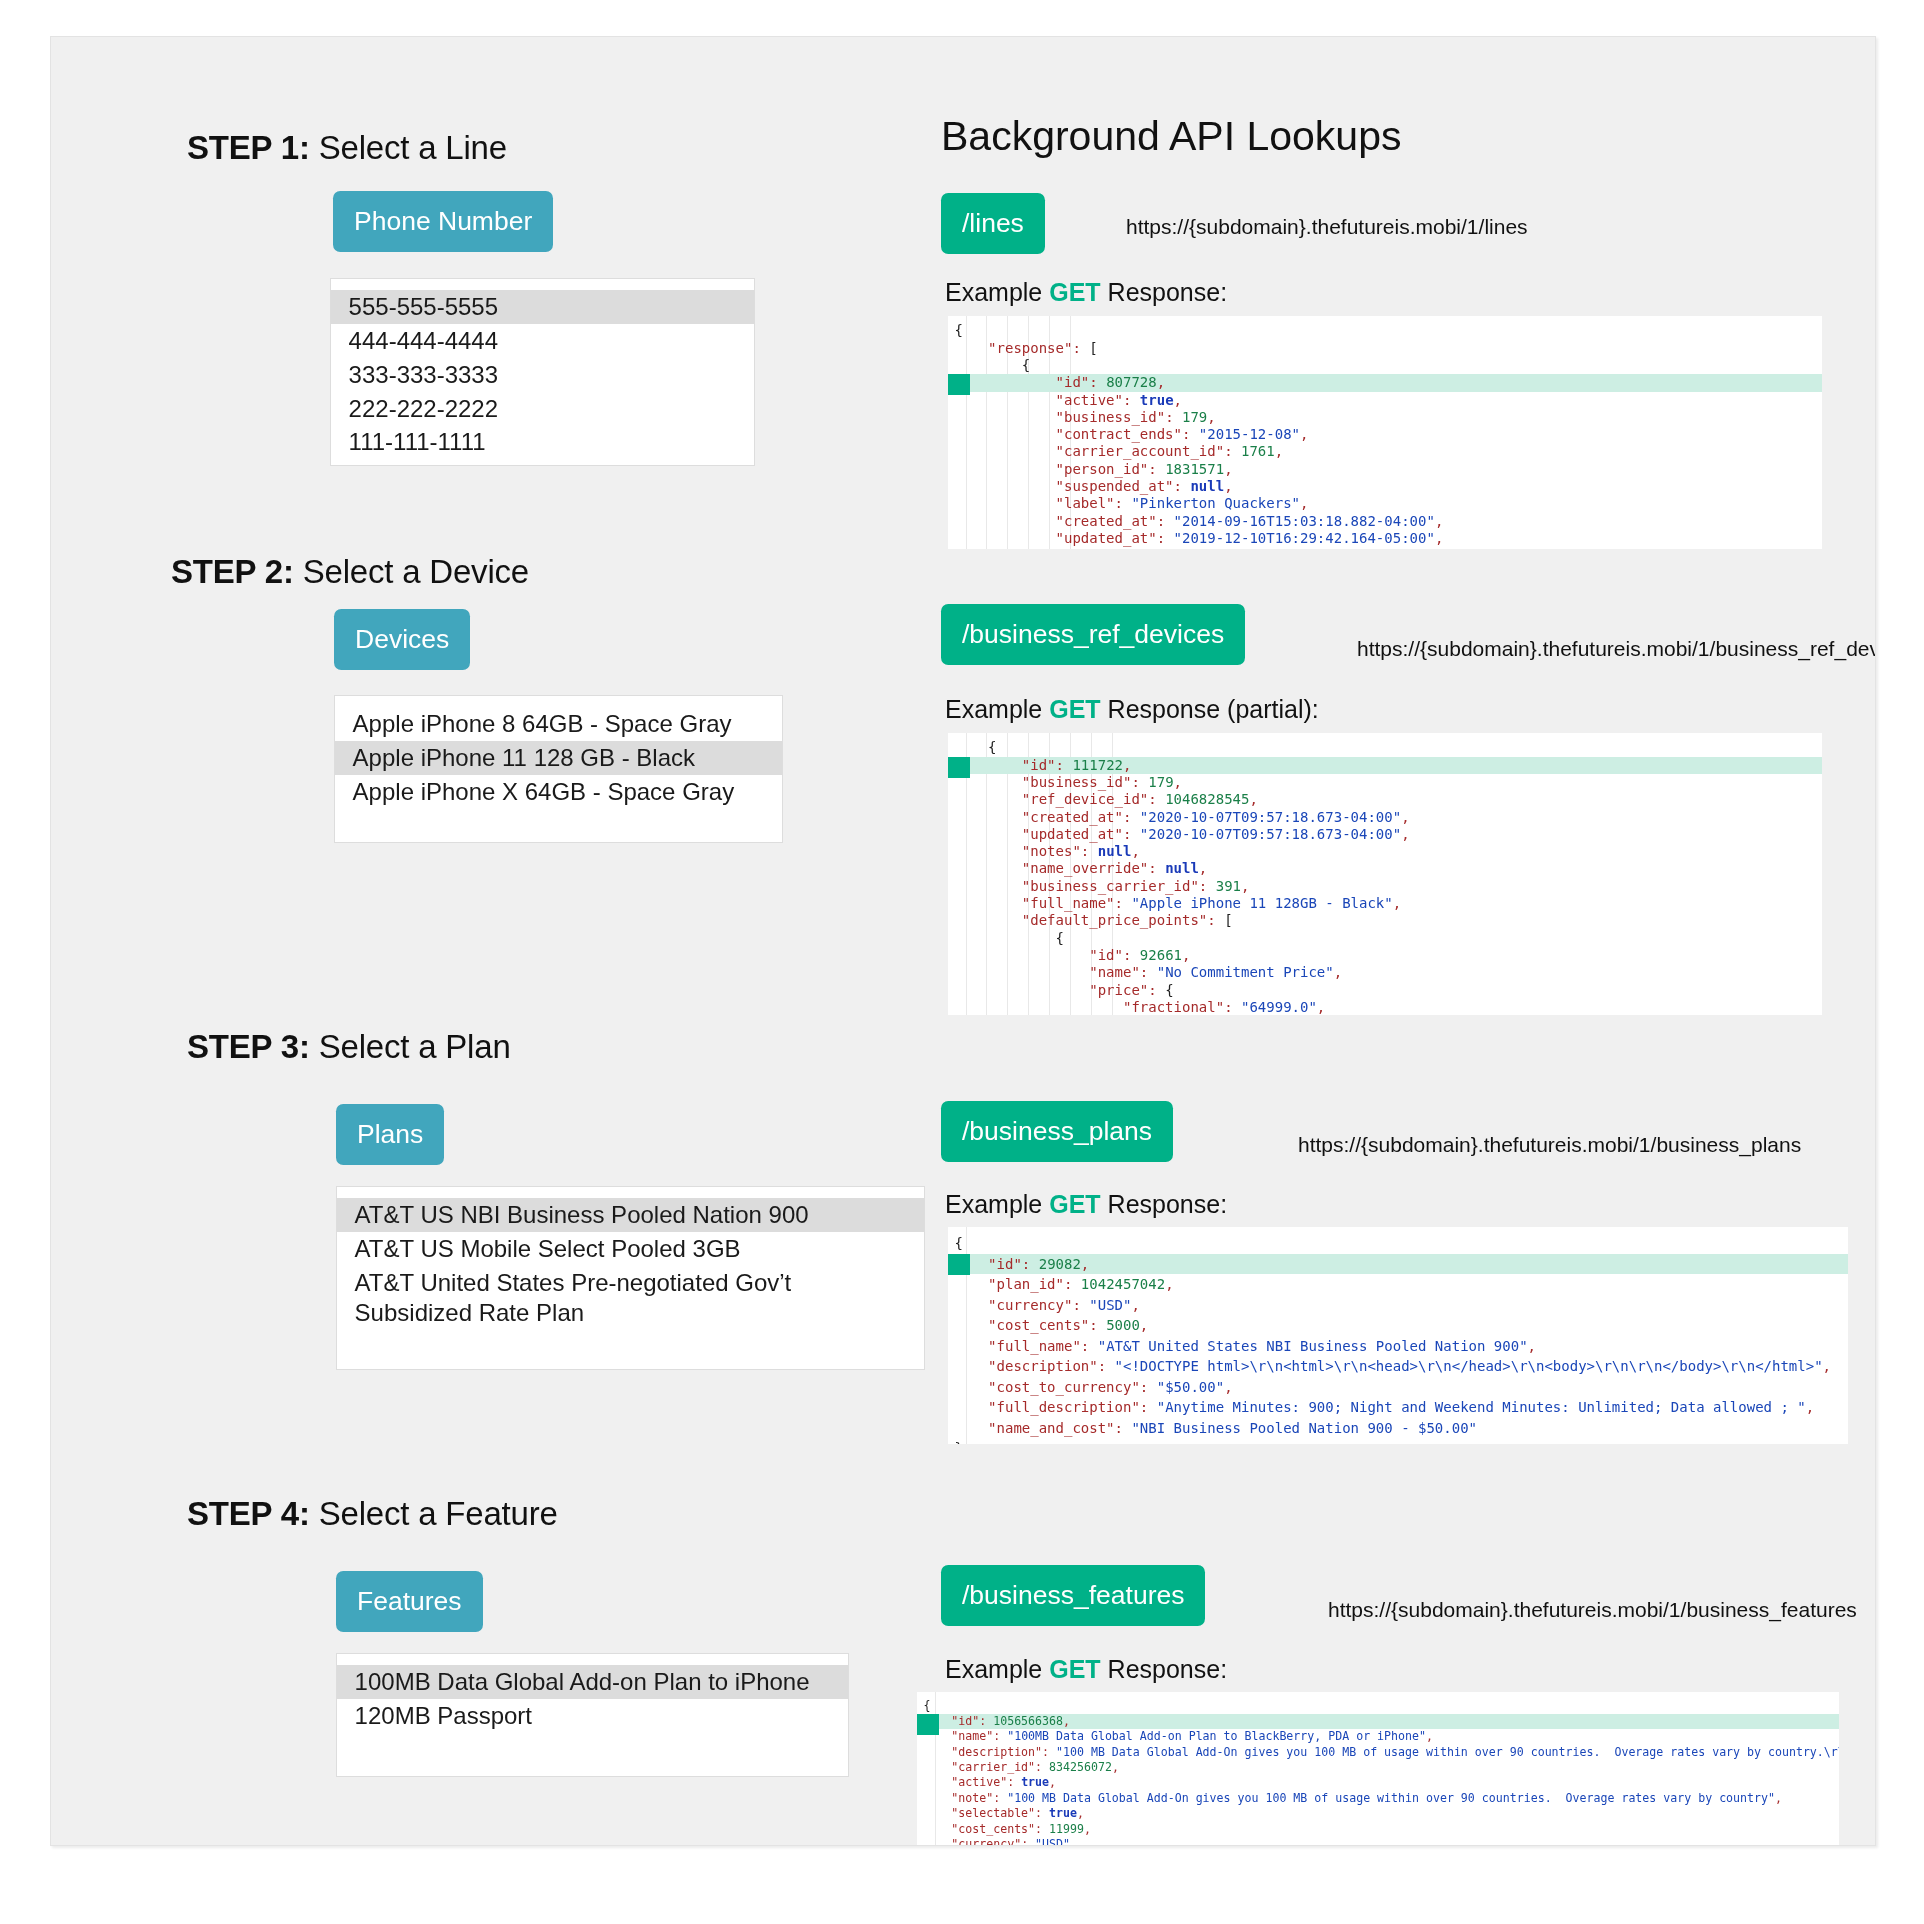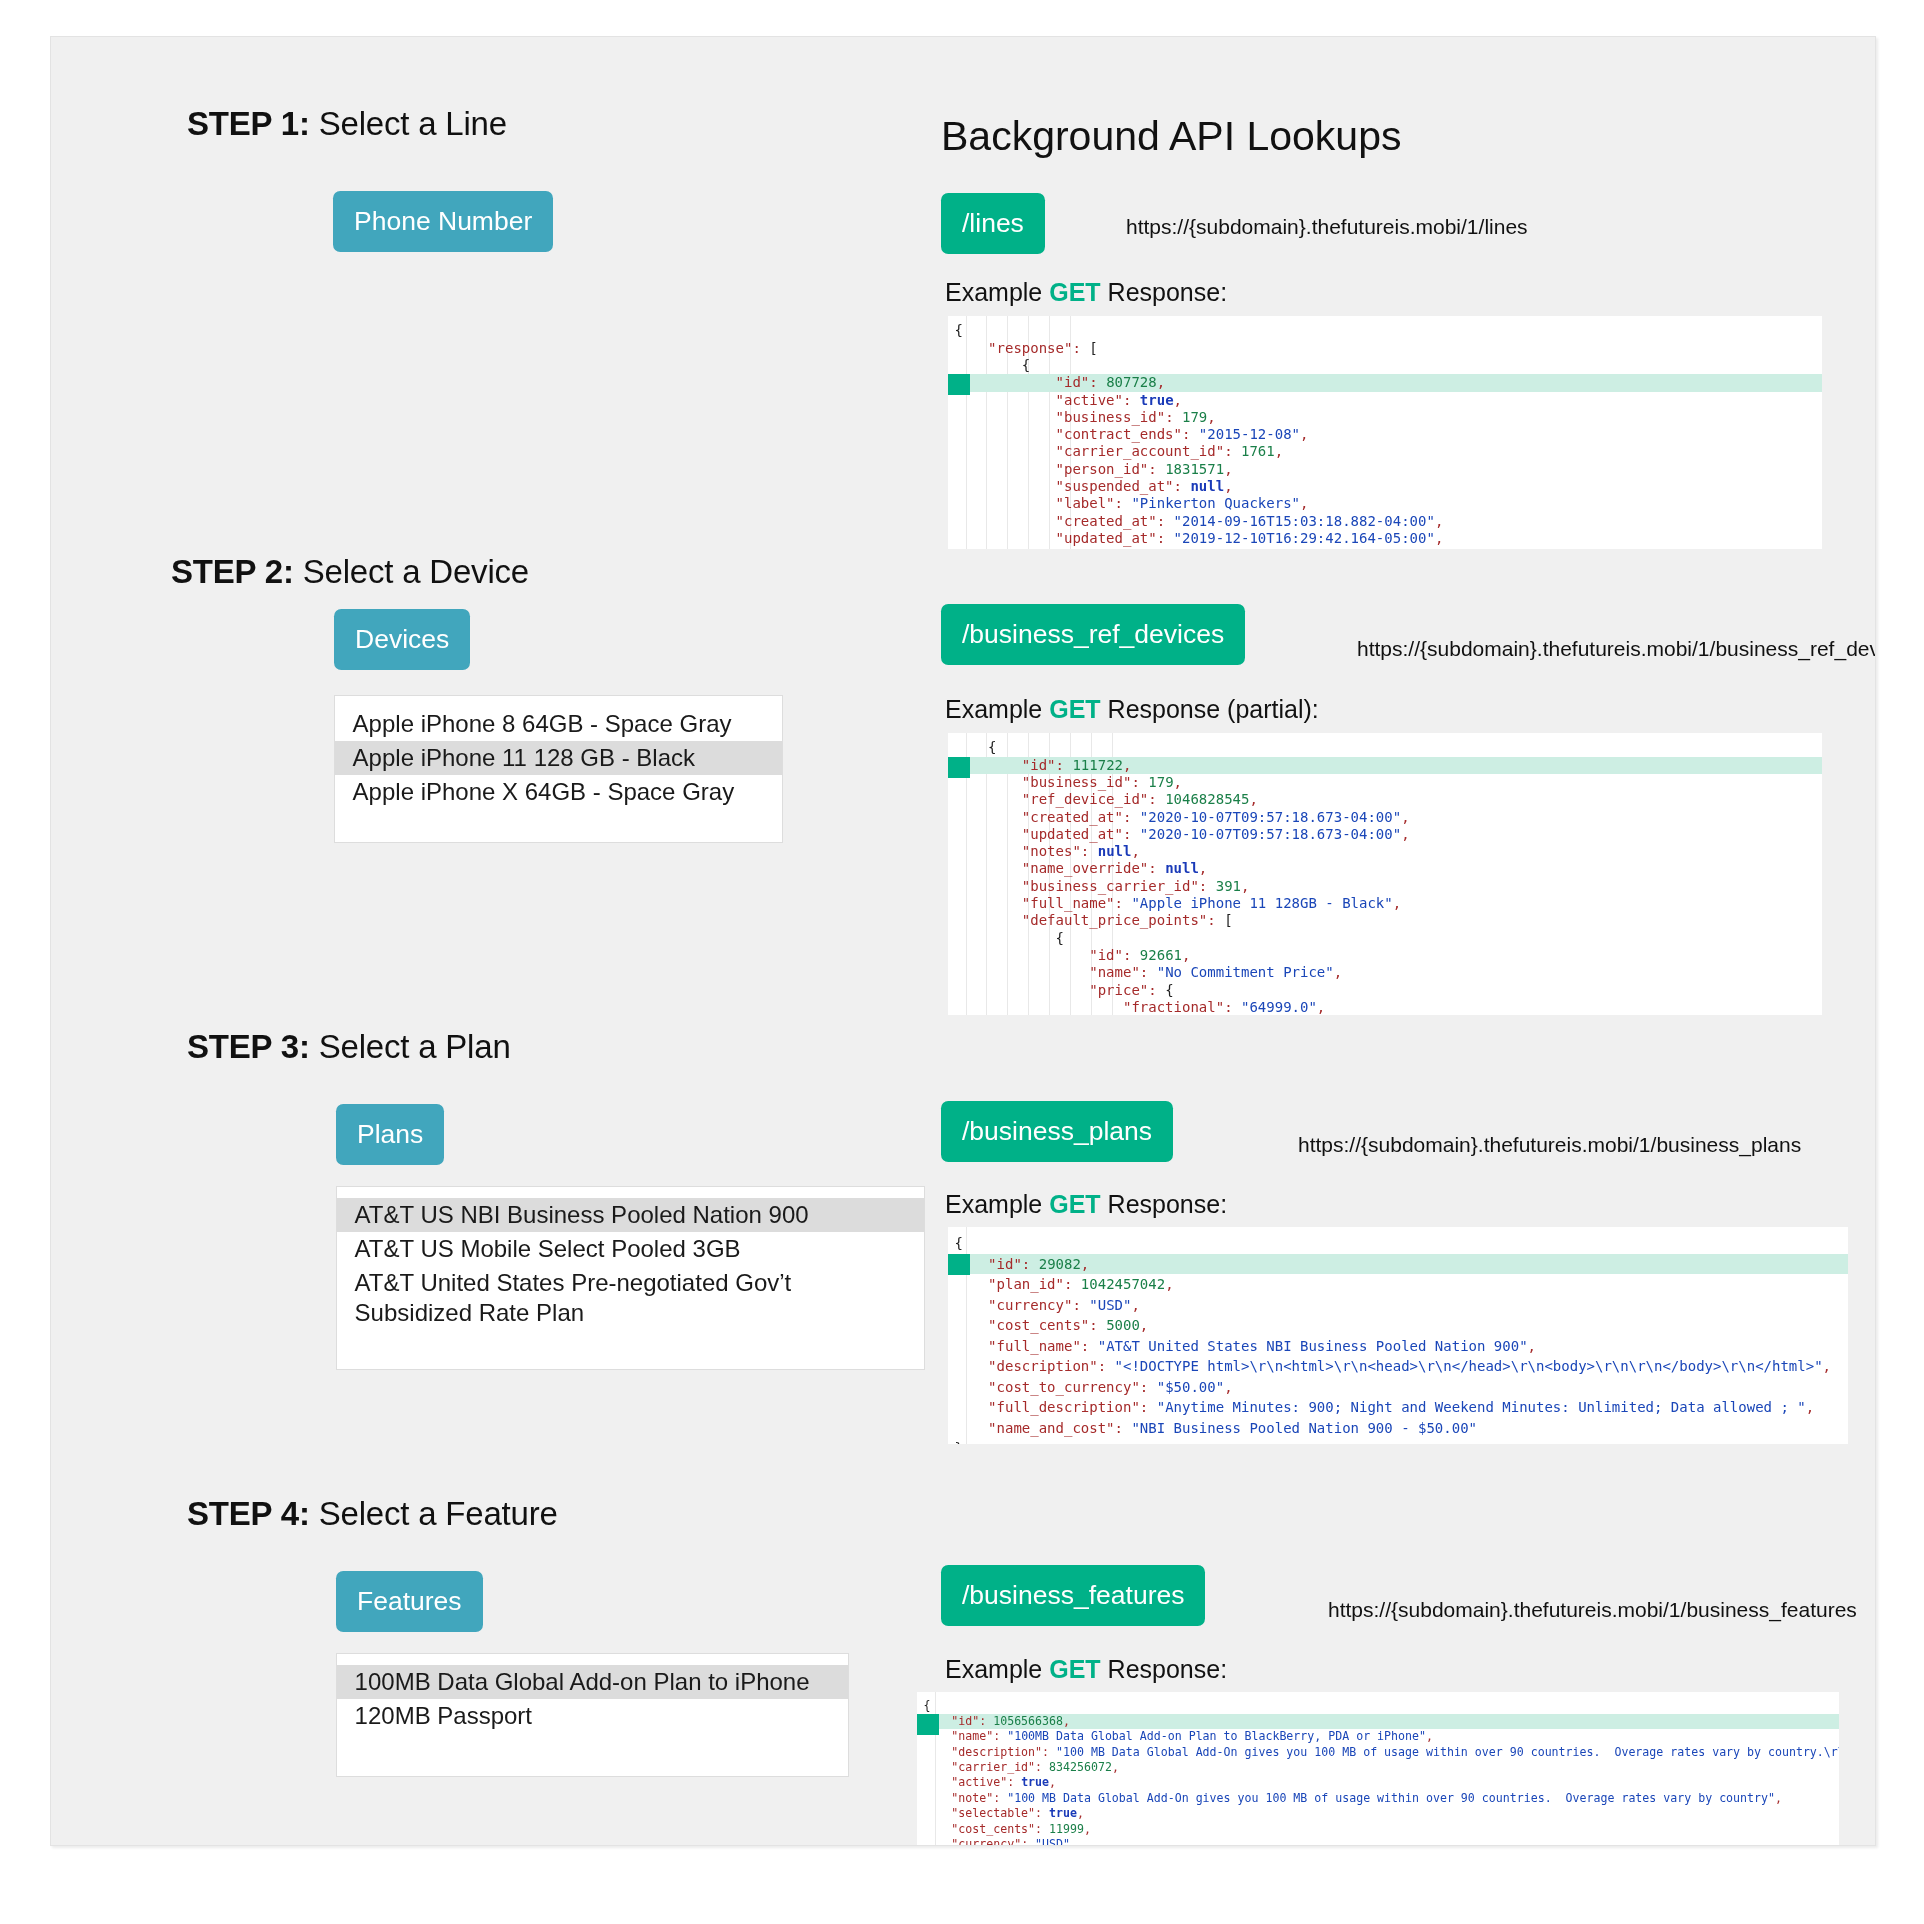--- a/index.html
+++ b/index.html
@@ -118,25 +118,32 @@
   .s { color: #1a46b8; }      
   .n { color: #1a7f48; }      
   .b { color: #1a3ab8; font-weight: bold; } 
   .p { color: #222222; }
 </style>
 </head>
 <body>
 
 <div id="page">
 
-  <div style="position:absolute; left:136px; top:68px;">
+  <div style="position:absolute; left:136px; top:92px;">
     <span class="step-head"><span class="bold">STEP 1:</span><span> Select a Line</span></span>
   </div>
   <div style="position:absolute; left:282px; top:154px;">
     <span class="pill pill-blue">Phone Number</span>
+  </div>
+  <div class="listbox" style="position:absolute; left:279px; top:241px; width:425px; height:188px;">
+    <div class="opt selected">555-555-5555</div>
+    <div class="opt">444-444-4444</div>
+    <div class="opt">333-333-3333</div>
+    <div class="opt">222-222-2222</div>
+    <div class="opt">111-111-1111</div>
   </div>
 
   <div style="position:absolute; left:120px; top:492px;margin-top:24px;">
     <span class="step-head"><span class="bold">STEP 2:</span><span> Select a Device</span></span>
   </div>
   <div style="position:absolute; left:283px; top:572px;">
     <span class="pill pill-blue">Devices</span>
   </div>
   <div class="listbox" style="position:absolute; left:283px; top:658px; width:449px; height:148px;">
     <div class="opt">Apple iPhone 8 64GB - Space Gray</div>

